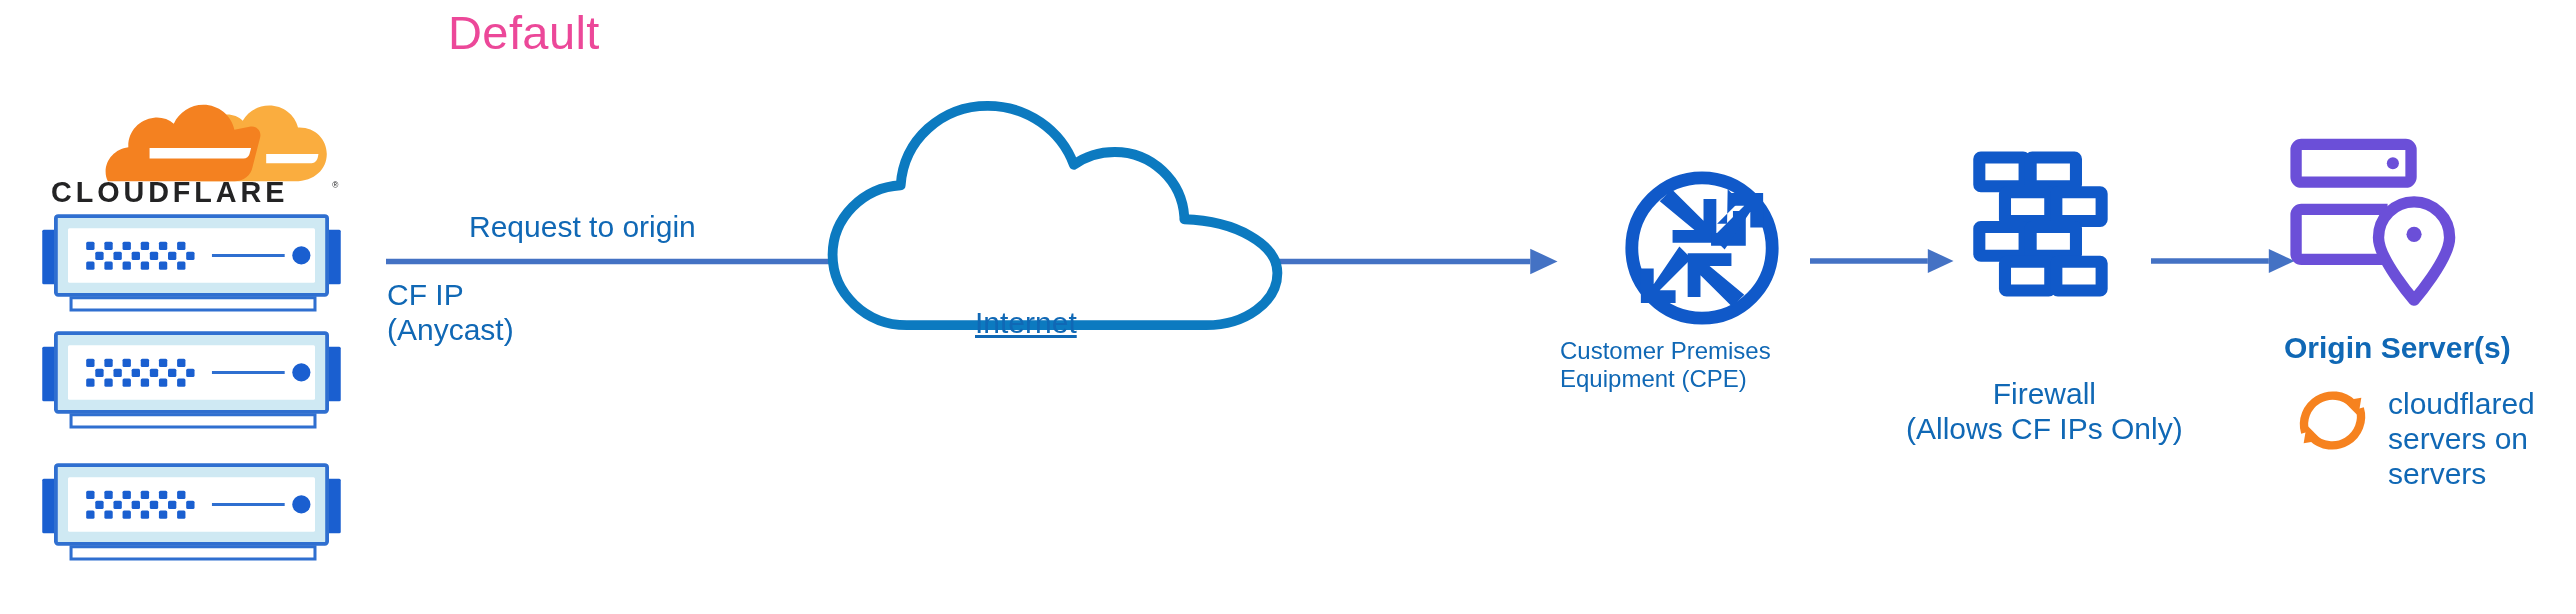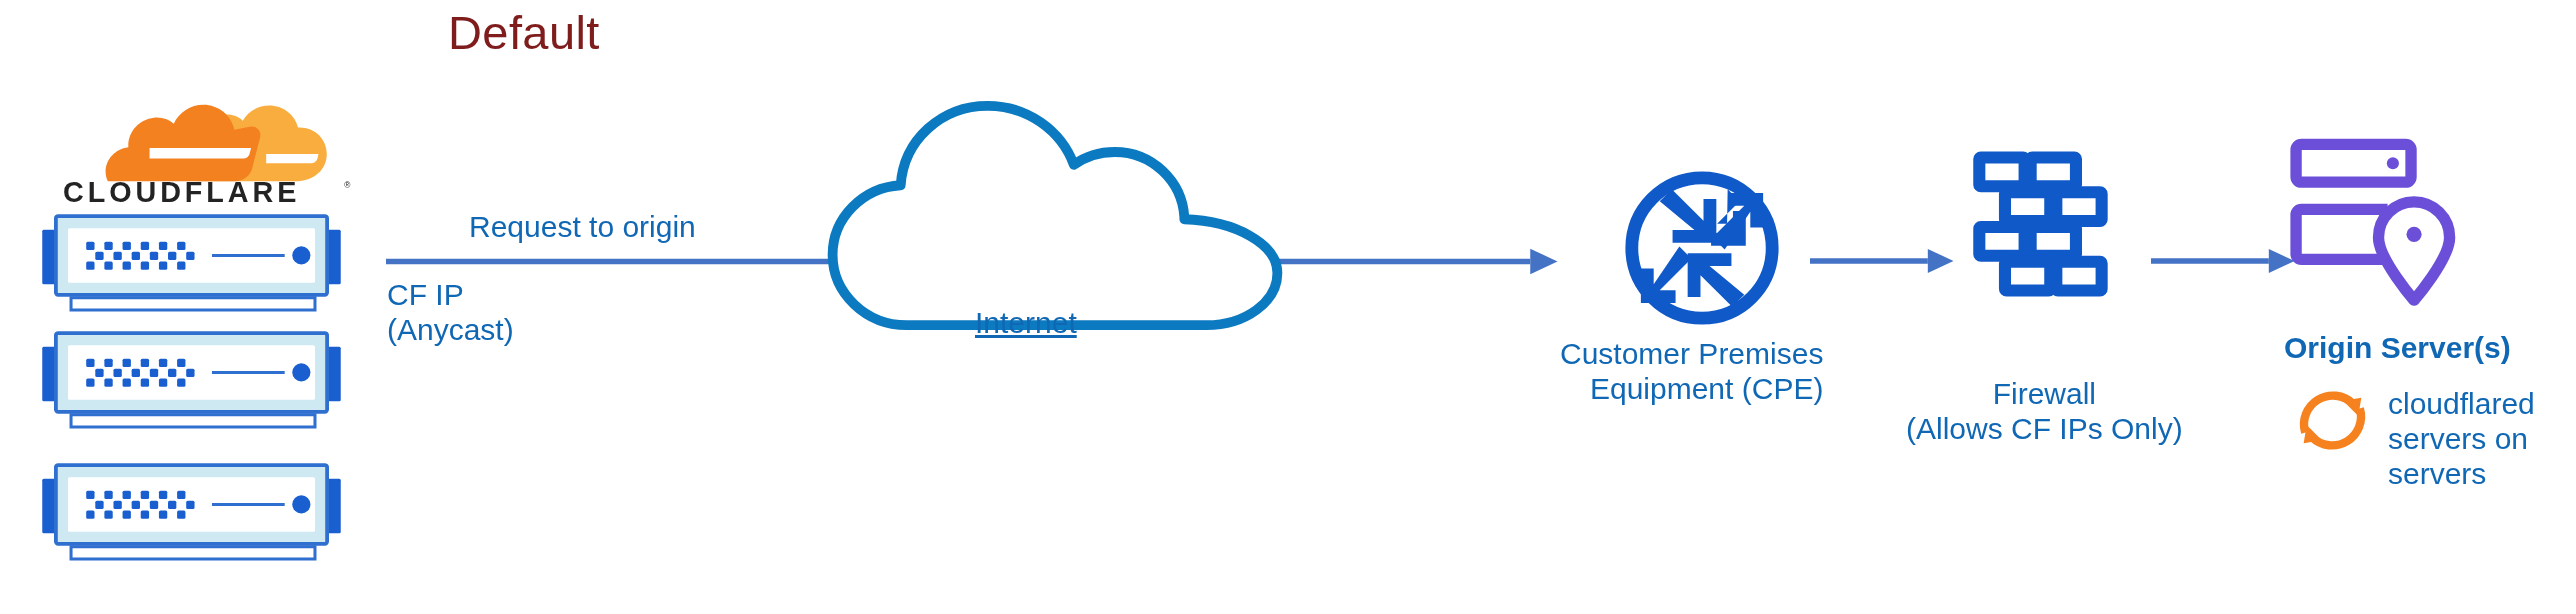--- a/index.html
+++ b/index.html
@@ -17,34 +17,34 @@
     background: #ffffff;
     overflow: hidden;
   }
   .abs { position: absolute; }
 
   
   #diagram-title {
     left: 448px;
     top: 4.5px;
     font-size: 47px;
-    color: #7f1d1d;
+    color: #ec4899;
     letter-spacing: 0.4px;
     white-space: nowrap;
   }
 
   
   #cf-logo {
     left: 45px;
     top: 104px;
     width: 303px;
     height: 91px;
   }
   #cf-wordmark {
-    left: 63px;
+    left: 51px;
     top: 176px;
     width: 295px;
     height: 32px;
   }
 
   
   .rack {
     width: 341px;
     height: 100px;
   }
@@ -68,22 +68,22 @@
   }
   #internet-label {
     left: 975px;
     top: 306px;
     font-size: 30px;
     text-decoration: underline;
   }
   #cpe-label {
     left: 1560px;
     top: 337px;
-    font-size: 30px;
-    text-align: right;
+    font-size: 24px;
+    text-align: left;
   }
   #firewall-label {
     left: 1906px;
     top: 331px;
     font-size: 30px;
     text-align: center;
     margin-top: 46px;
   }
   #origin-label {
     left: 2284px;

